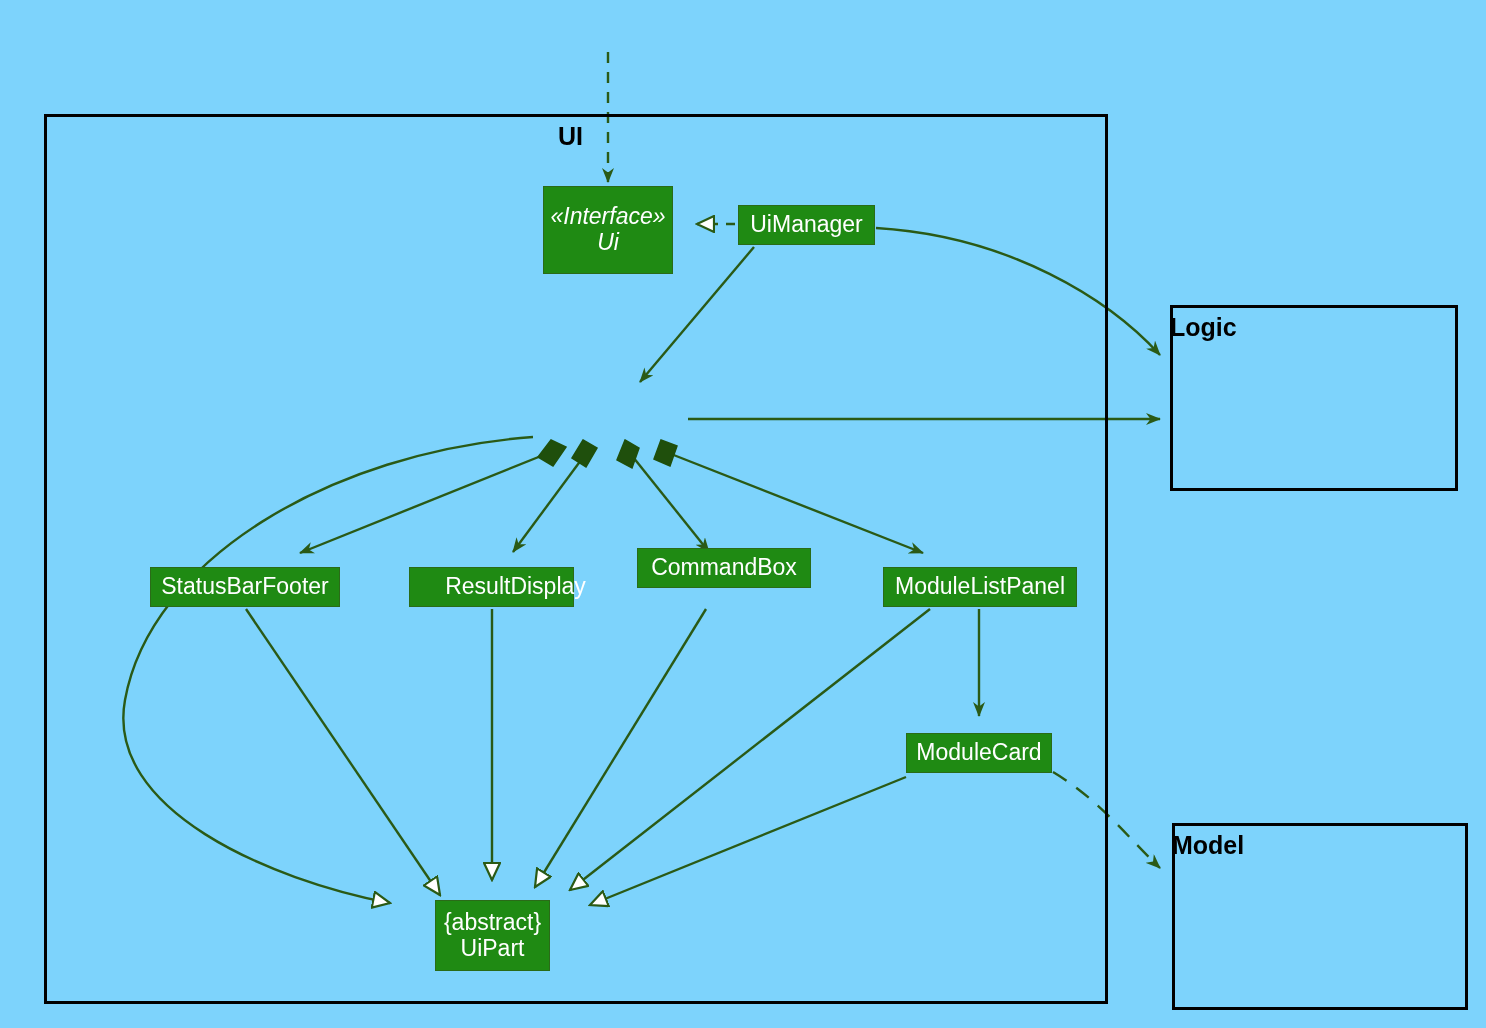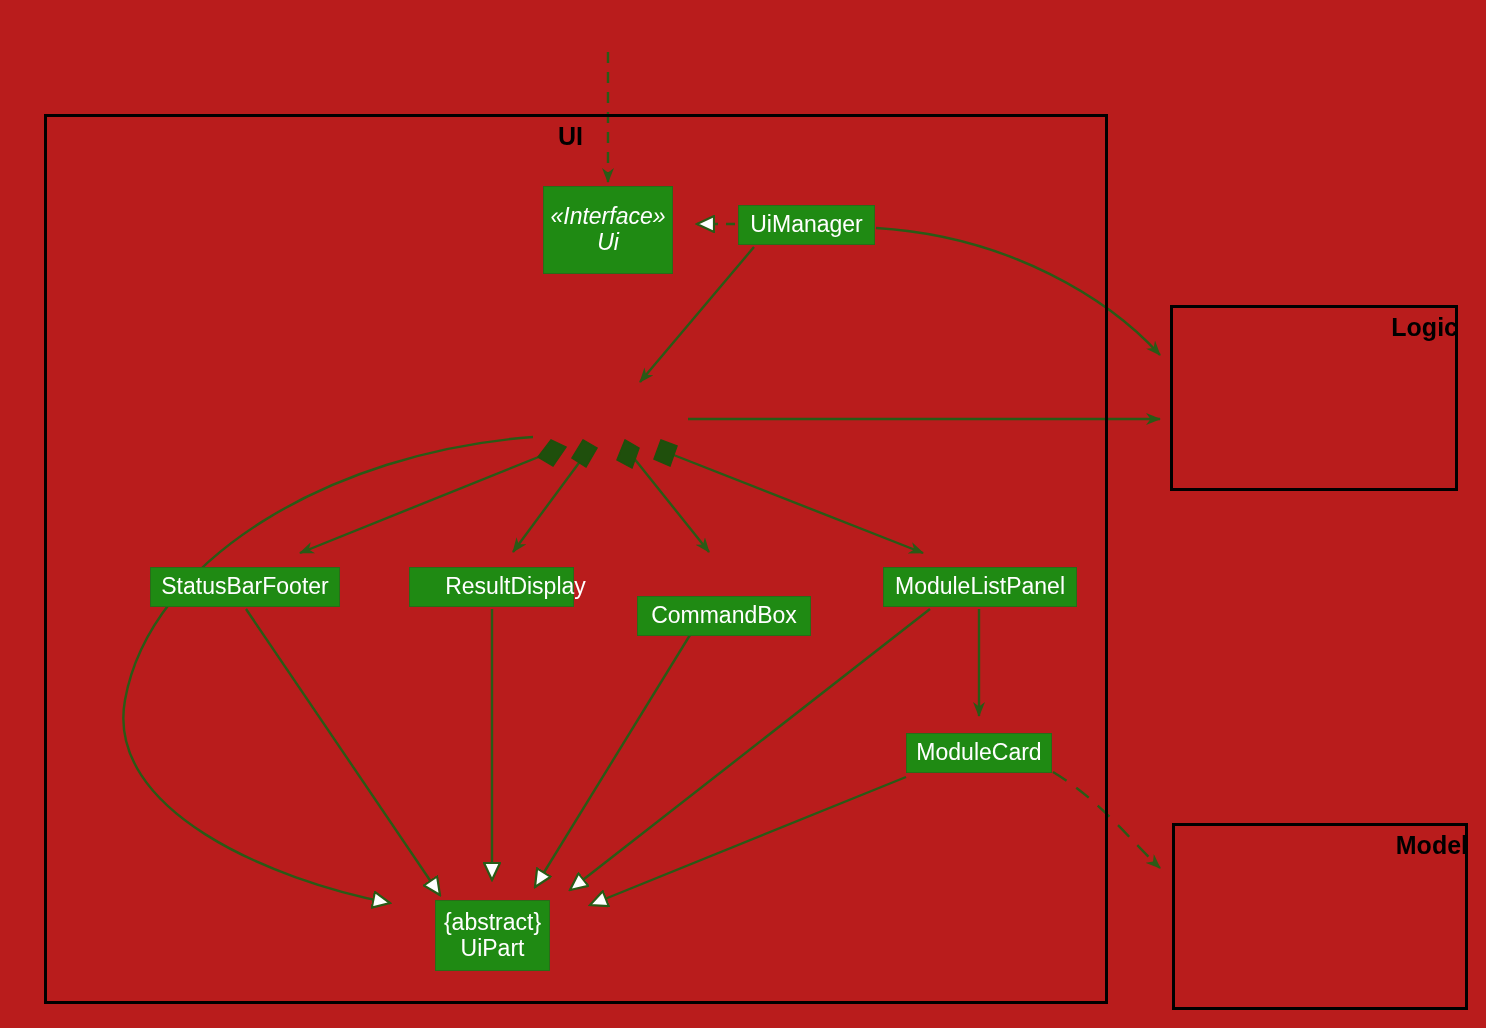--- a/index.html
+++ b/index.html
@@ -8,21 +8,21 @@
     padding: 0;
     background: #ffffff;
   }
   body {
     font-family: "Liberation Sans", sans-serif;
   }
   #diagram-root {
     position: relative;
     width: 1486px;
     height: 1028px;
-    background: #b91c1c;
+    background: #7dd3fc;
     overflow: hidden;
   }
   #edge-layer {
     position: absolute;
     left: 0;
     top: 0;
     width: 1486px;
     height: 1028px;
   }
   .uml-class {
@@ -58,21 +58,21 @@
     position: absolute;
     font-family: "Liberation Sans", sans-serif;
     font-weight: bold;
     font-size: 25px;
     color: #000000;
     white-space: nowrap;
     z-index: 6;
   }
   .pkg-label-centered {
     width: 100%;
-    text-align: right;
+    text-align: left;
     left: 0;
   }
 </style>
 </head>
 <body>
 
 <div id="diagram-root">
 
   <div class="package-box" style="left:44px; top:114px; width:1064px; height:890px;"></div>
   <div class="package-title" style="left:558px; top:122px;">UI</div>
@@ -139,21 +139,21 @@
 
 
   <div class="uml-class" style="left:150px; top:567px; width:190px; height:40px;">
     <span class="cls-line">StatusBarFooter</span>
   </div>
 
   <div class="uml-class" style="left:409px; top:567px; width:165px; height:40px;padding-left:48px;">
     <span class="cls-line">ResultDisplay</span>
   </div>
 
-  <div class="uml-class" style="left:637px; top:596px; width:174px; height:40px;">
+  <div class="uml-class" style="left:637px; top:548px; width:174px; height:40px;">
     <span class="cls-line">CommandBox</span>
   </div>
 
   <div class="uml-class" style="left:883px; top:567px; width:194px; height:40px;">
     <span class="cls-line">ModuleListPanel</span>
   </div>
 
   <div class="uml-class" style="left:906px; top:733px; width:146px; height:40px;">
     <span class="cls-line">ModuleCard</span>
   </div>

